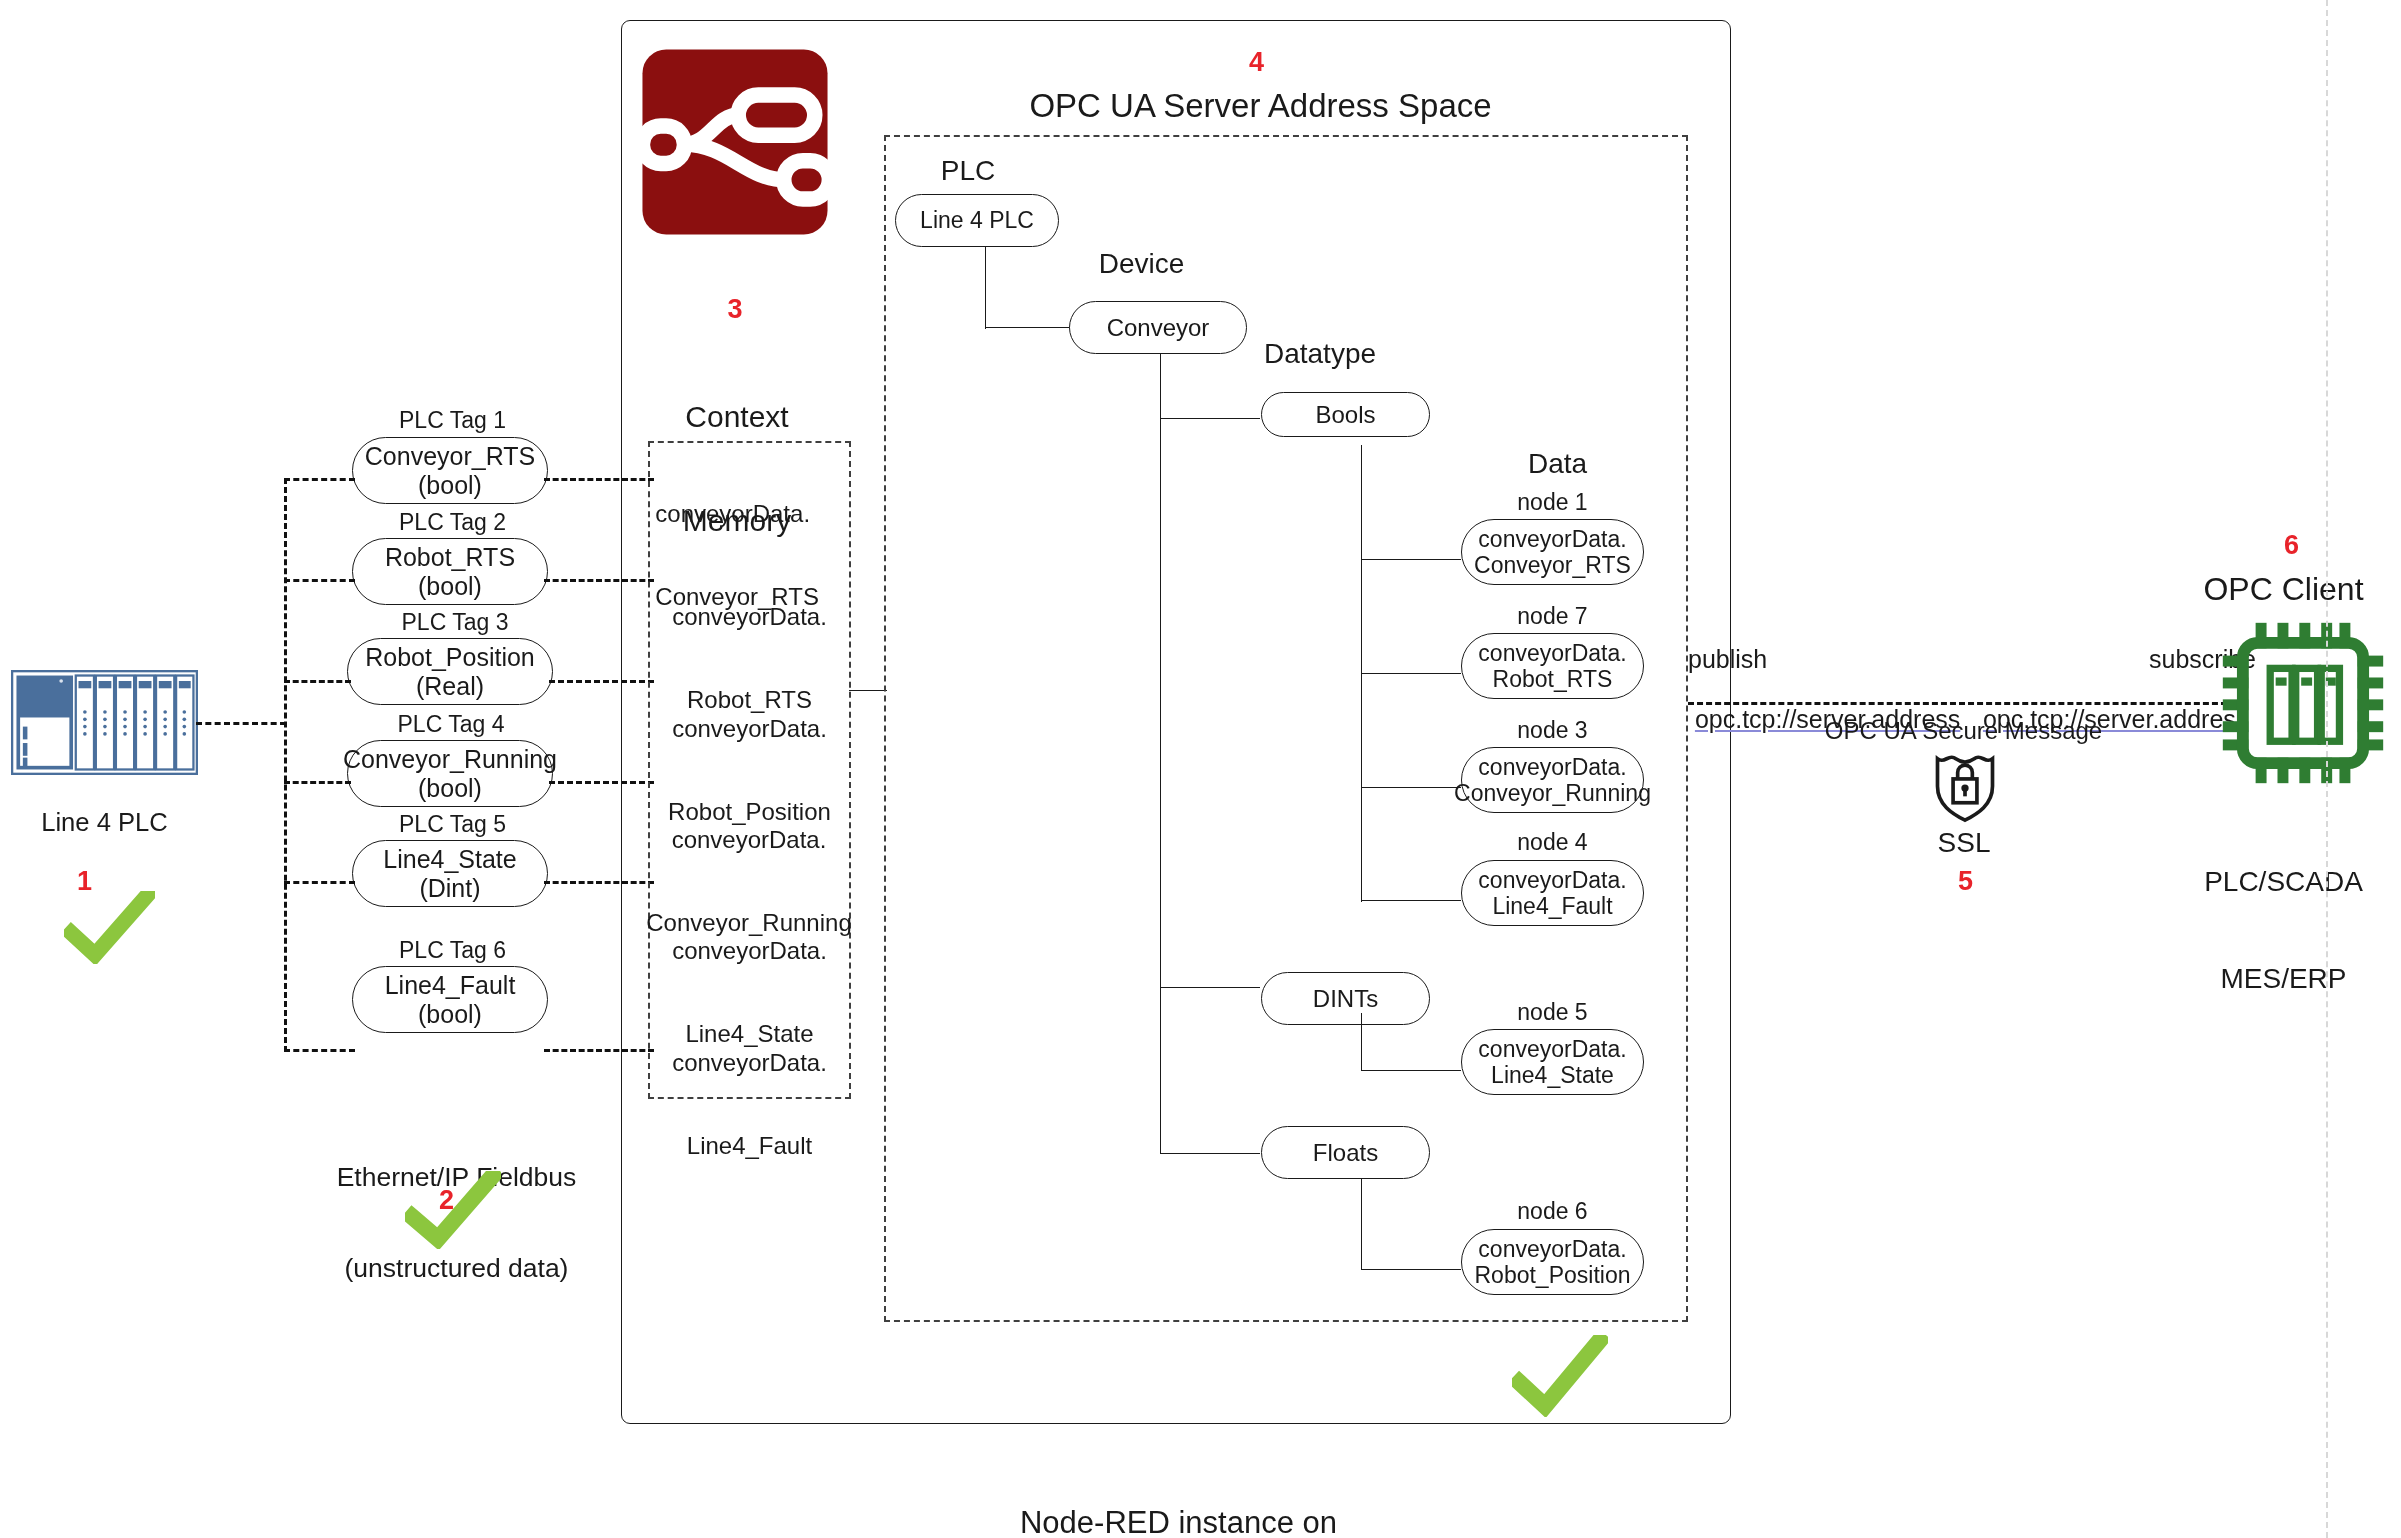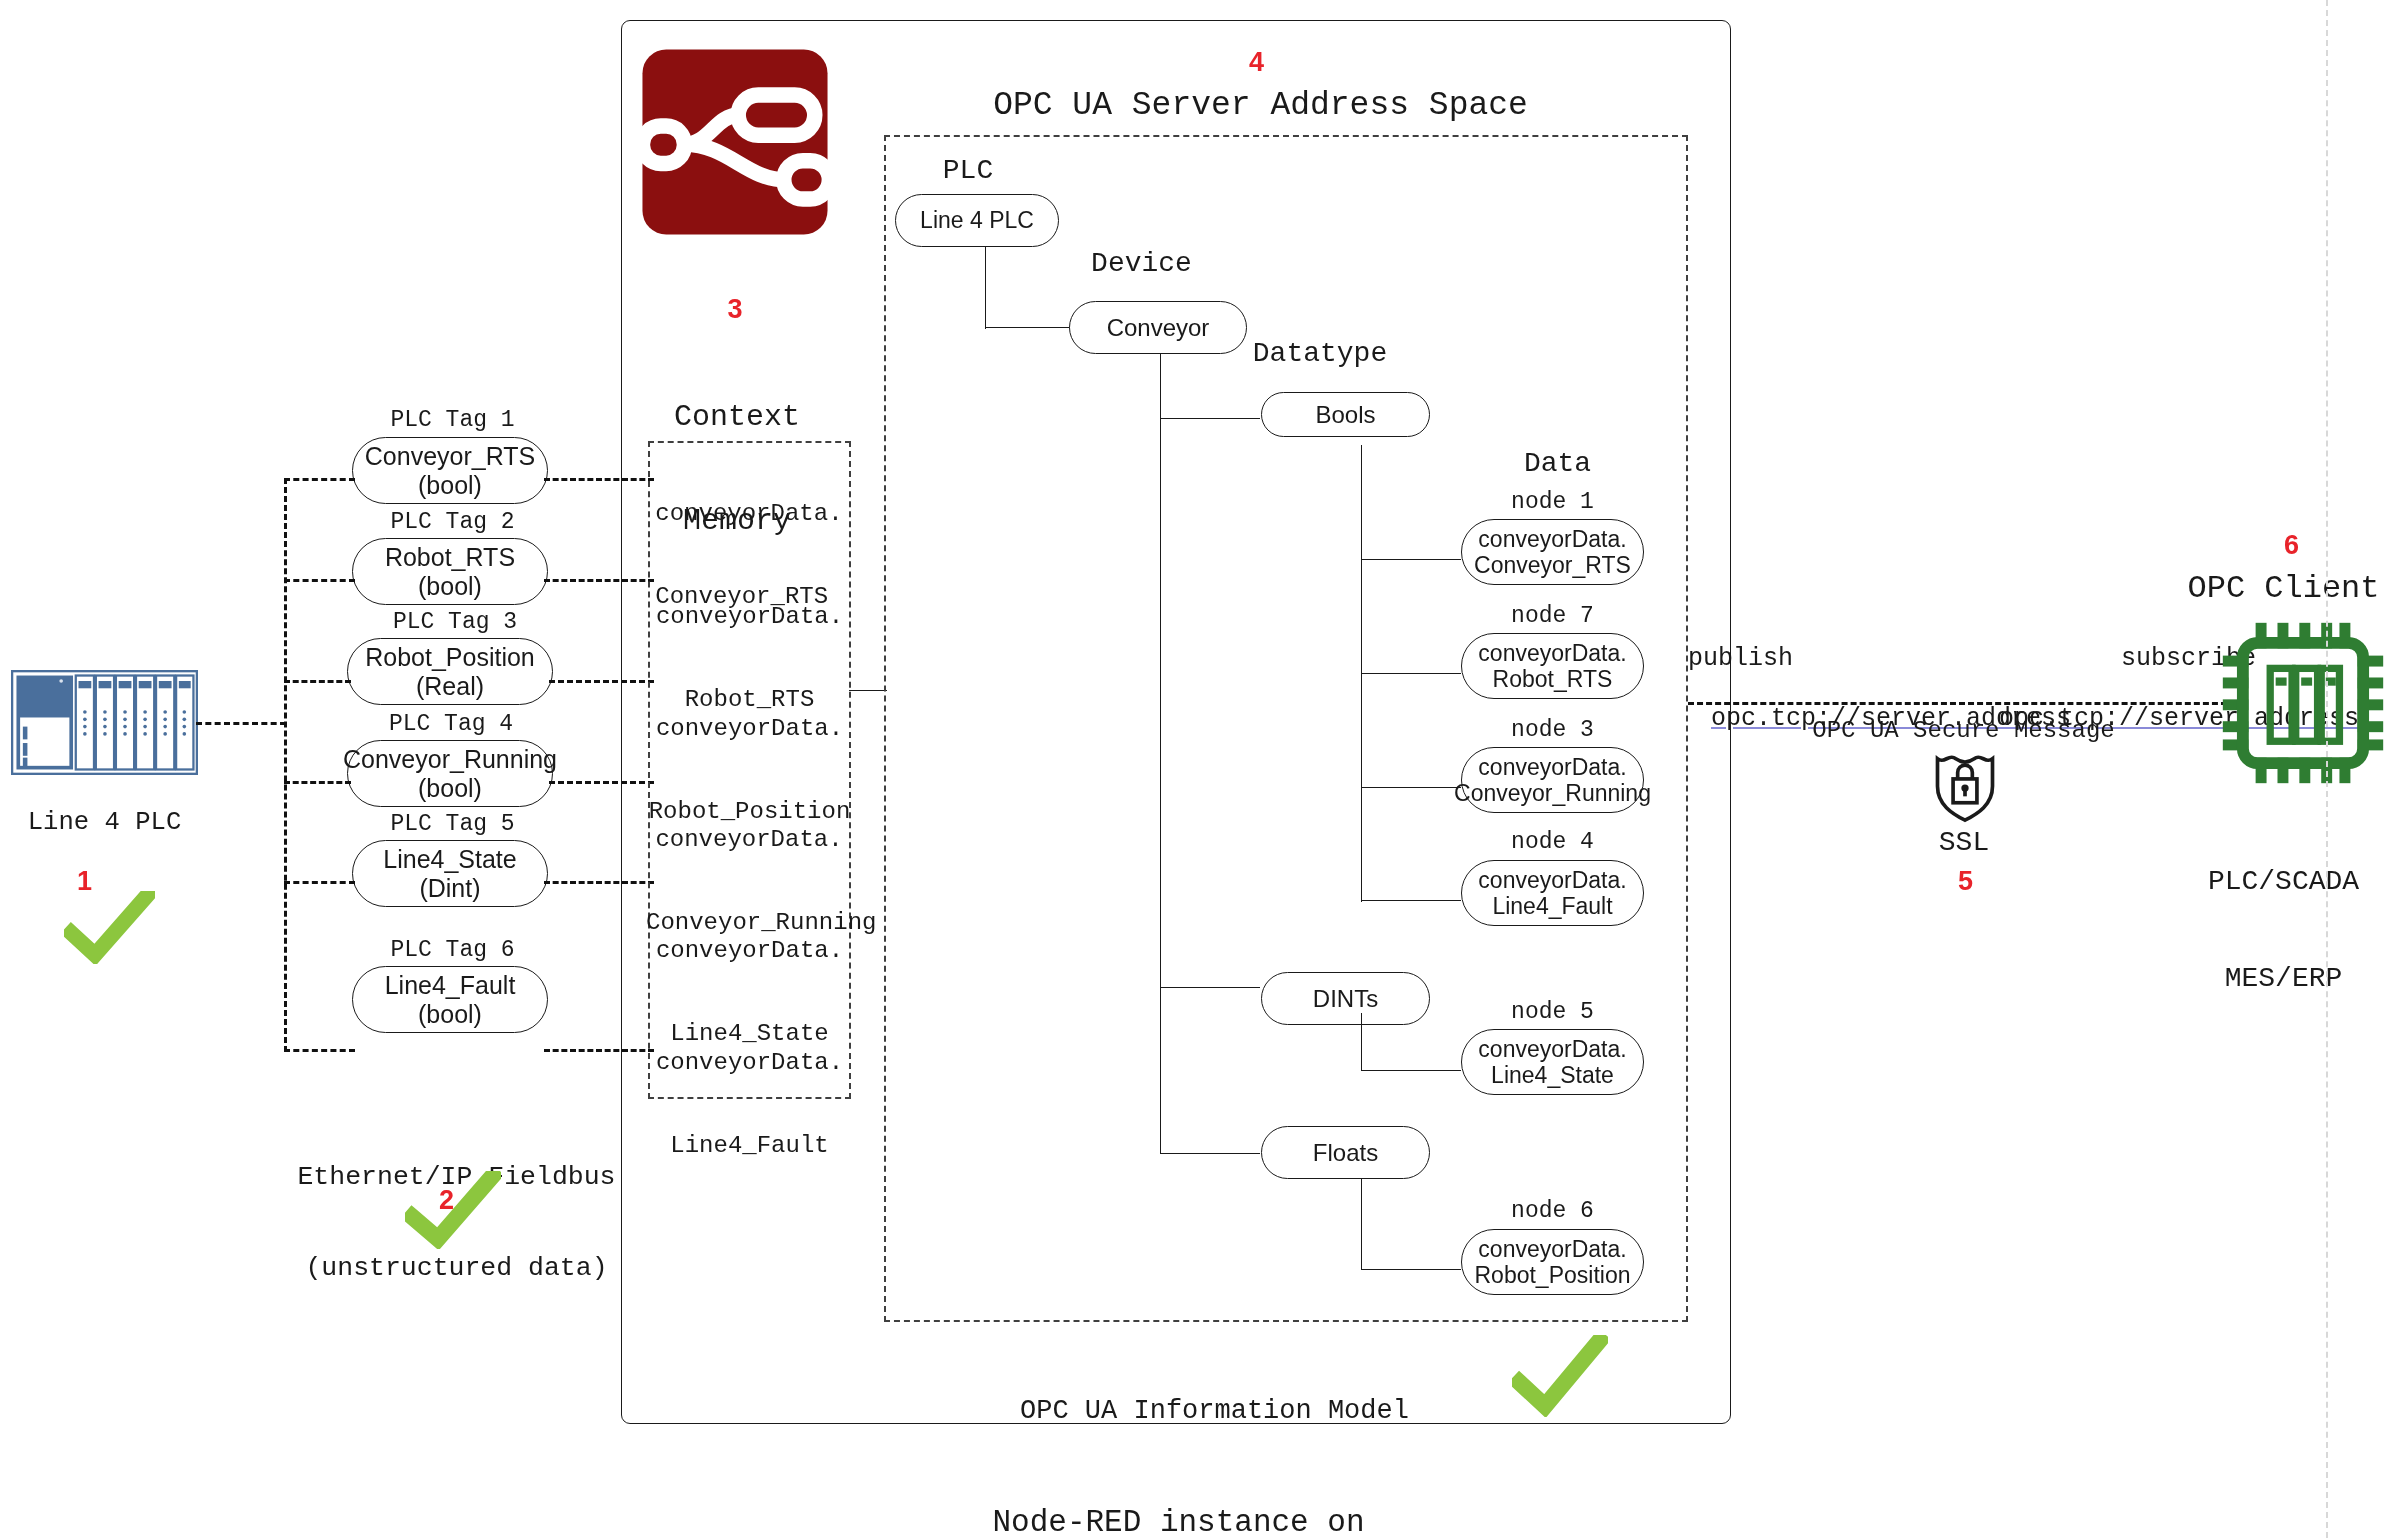--- a/index.html
+++ b/index.html
@@ -1,19 +1,19 @@
 <!DOCTYPE html>
 <html style="font-size:14.6px"><head>
 <meta charset="utf-8">
 <style>
   html,body{margin:0;padding:0;background:#ffffff;}
   body{width:2401px;height:1538px;position:relative;overflow:hidden;
        font-family:"Liberation Sans","DejaVu Sans",sans-serif;color:#1a1a1a;}
   .abs{position:absolute;}
-  .lbl{position:absolute;text-align:center;line-height:1.15;white-space:pre;font-family:Liberation Mono, monospace;}
+  .lbl{position:absolute;text-align:center;line-height:1.15;white-space:pre;}
   
   .cap{position:absolute;border:1.8px solid #1a1a1a;border-radius:913px;background:#fff;
        display:flex;align-items:center;justify-content:center;text-align:center;
        line-height:1.15;box-sizing:border-box;}
   
   .dashbox{position:absolute;border:2.7px dashed #3f3f3f;box-sizing:border-box;background:transparent;}
   .solidbox{position:absolute;border:1.8px solid #1a1a1a;border-radius:9px;box-sizing:border-box;background:transparent;}
   
   .hl{position:absolute;height:0;border-top:1.8px solid #1a1a1a;}
   .vl{position:absolute;width:0;border-left:1.8px solid #1a1a1a;}
@@ -280,21 +280,20 @@
   <span>Line4_State</span>
 </div>
 
 <div class="lbl" style="left:1461px;top:1198px;width:183px;font-size:23px;">node 6</div>
 <div class="cap" style="left:1461px;top:1229px;width:183px;height:66px;font-size:23px;flex-direction:column;">
   <span>conveyorData.</span>
   <span style="white-space:nowrap;">Robot_Position</span>
 </div>
 
 <div class="lbl" style="left:913px;top:1334px;width:603px;font-size:27px;">
-  <div>OPC UA Information Model</div>
 </div>
 <div class="abs check" style="left:1512px;top:1335px;">
   <svg width="96" height="82" viewBox="0 0 105 90">
     <path d="M8 52 L36 78 L96 6" fill="none" stroke="#8cc63e" stroke-width="18" stroke-linecap="square"></path>
   </svg>
 </div>
 
 <div class="lbl" style="left:918px;top:1434px;width:521px;font-size:31px;">
   <div>Node-RED instance on</div>
   

